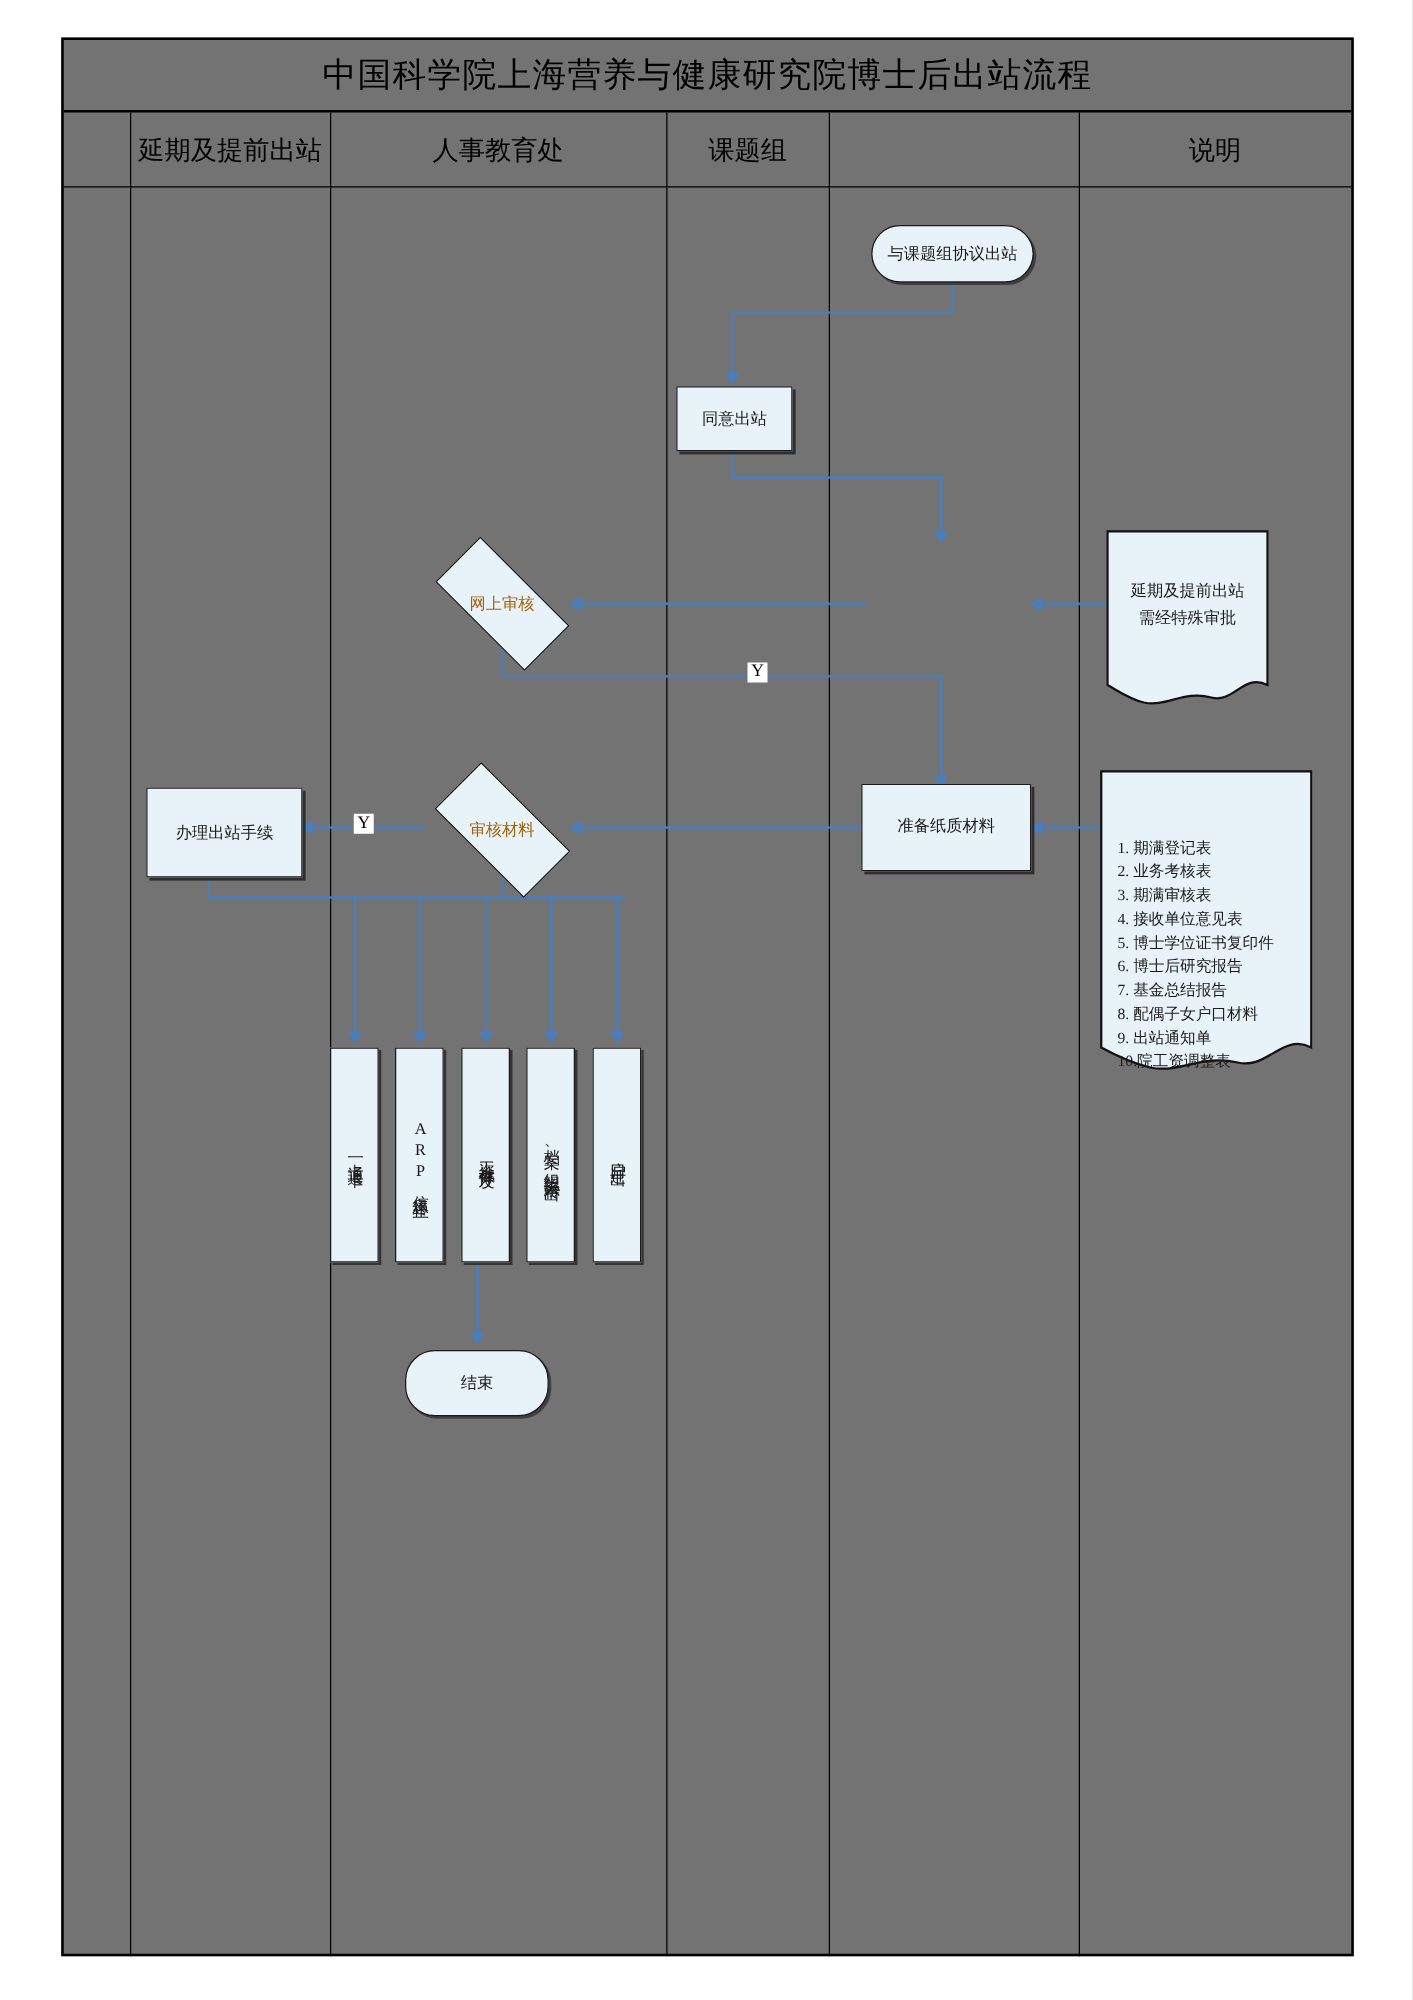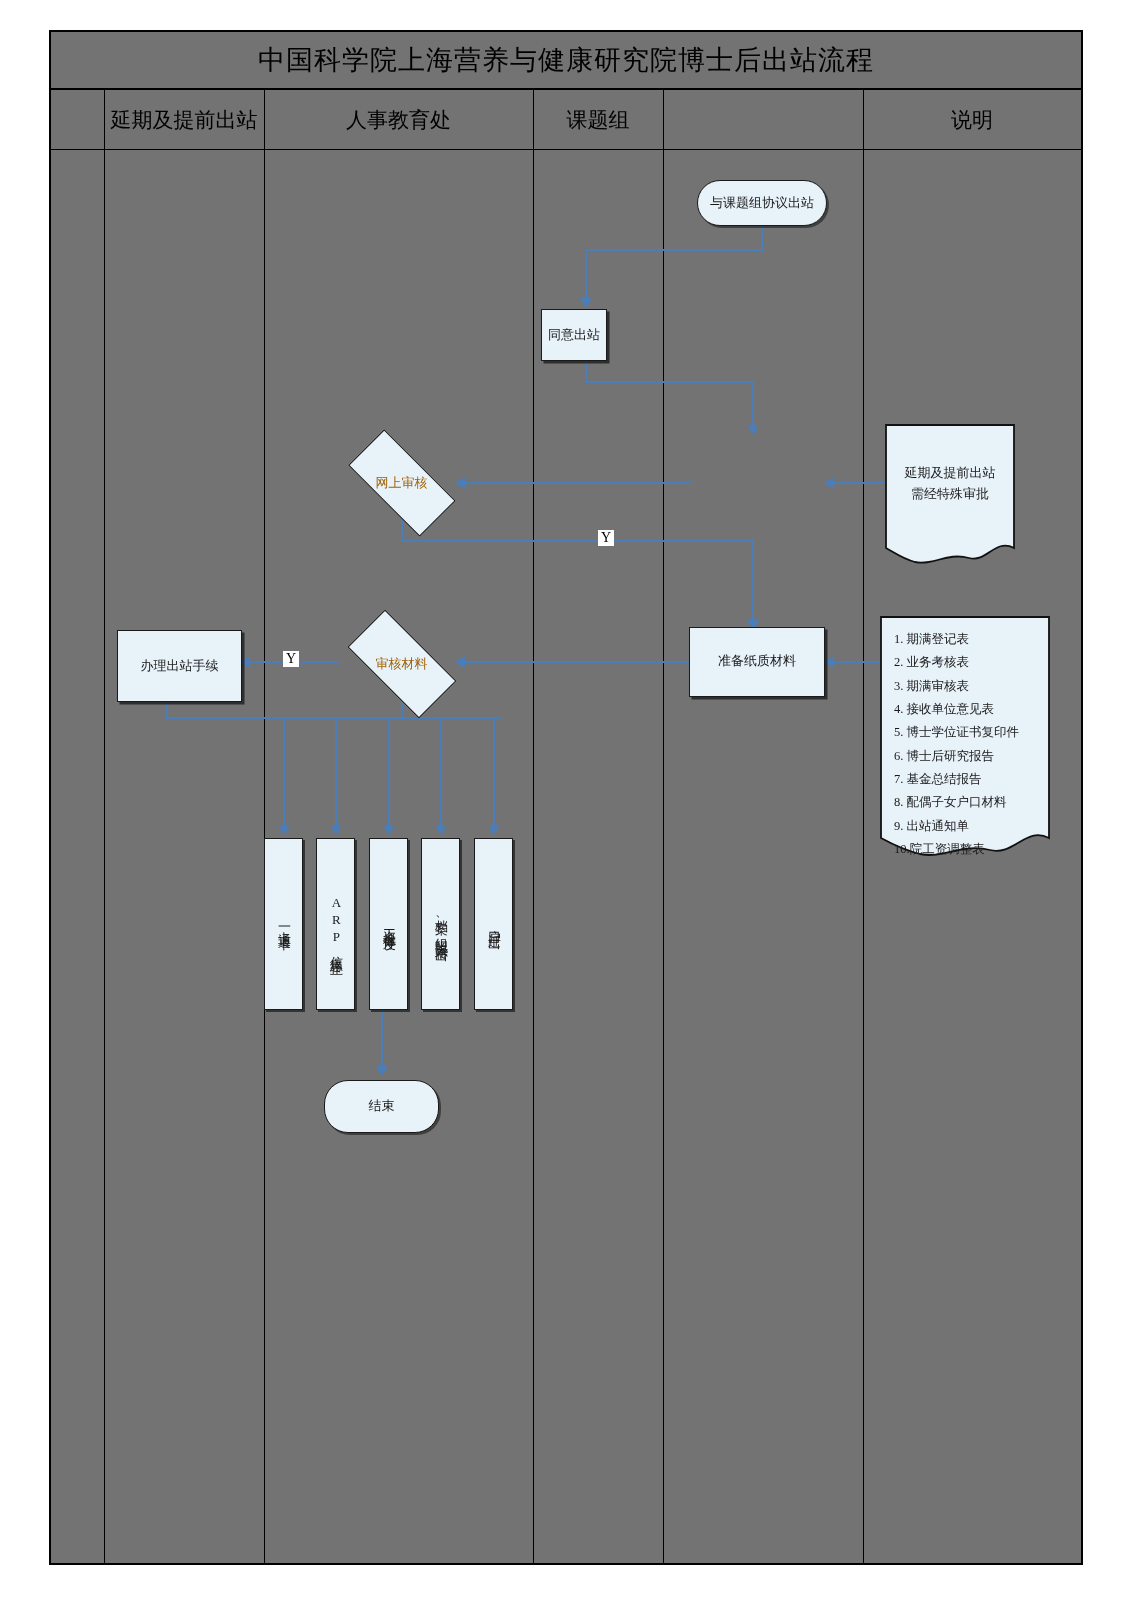--- a/index.html
+++ b/index.html
@@ -108,21 +108,21 @@
   }
   .note svg { position: absolute; left: 0; top: 0; }
   .note .note-text {
     position: absolute; inset: 0;
     display: flex; flex-direction: column;
     align-items: center; justify-content: center;
     font-size: 13px; line-height: 1.6; color: #1a1a1a;
     text-align: center;
   }
   .note.list .note-text {
-    align-items: flex-start; justify-content: space-between;
+    align-items: flex-start; justify-content: flex-end;
     padding: 14px 0 0 14px;
     line-height: 1.52; font-size: 12.5px; text-align: left;
   }
   .note .note-text div { white-space: nowrap; }
 
   
   .wire { position: absolute; background: #4a7ebb; }
   .wire.h { height: 1.6px; }
   .wire.v { width: 1.6px; }
   .arrow { position: absolute; width: 0; height: 0; }
@@ -219,21 +219,21 @@
   <div class="wire v" style="left:440px; top:717px; height:110px;"></div>
   <div class="arrow down" style="left:435px; top:825px;"></div>
   <div class="wire v" style="left:493px; top:717px; height:110px;"></div>
   <div class="arrow down" style="left:488px; top:825px;"></div>
 
   <div class="wire v" style="left:381px; top:1010px; height:58px;"></div>
   <div class="arrow down" style="left:376px; top:1066px;"></div>
 
   <div class="node terminator" style="left:697px; top:180px; width:130px; height:46px;">与课题组协议出站</div>
 
-  <div class="node process" style="left:541px; top:309px; width:66px; height:52px;">同意出站</div>
+  <div class="node process" style="left:541px; top:309px; width:93px; height:52px;">同意出站</div>
 
 
   <div class="diamond-wrap" style="left:330px; top:447px; width:143px; height:72px;">
     <div class="diamond-shape"></div>
     <div class="diamond-label">网上审核</div>
   </div>
 
   <div class="node process" style="left:689px; top:627px; width:136px; height:70px;font-family:Liberation Mono, monospace;">准备纸质材料</div>
 
   <div class="diamond-wrap" style="left:330px; top:626px; width:143px; height:75px;">

